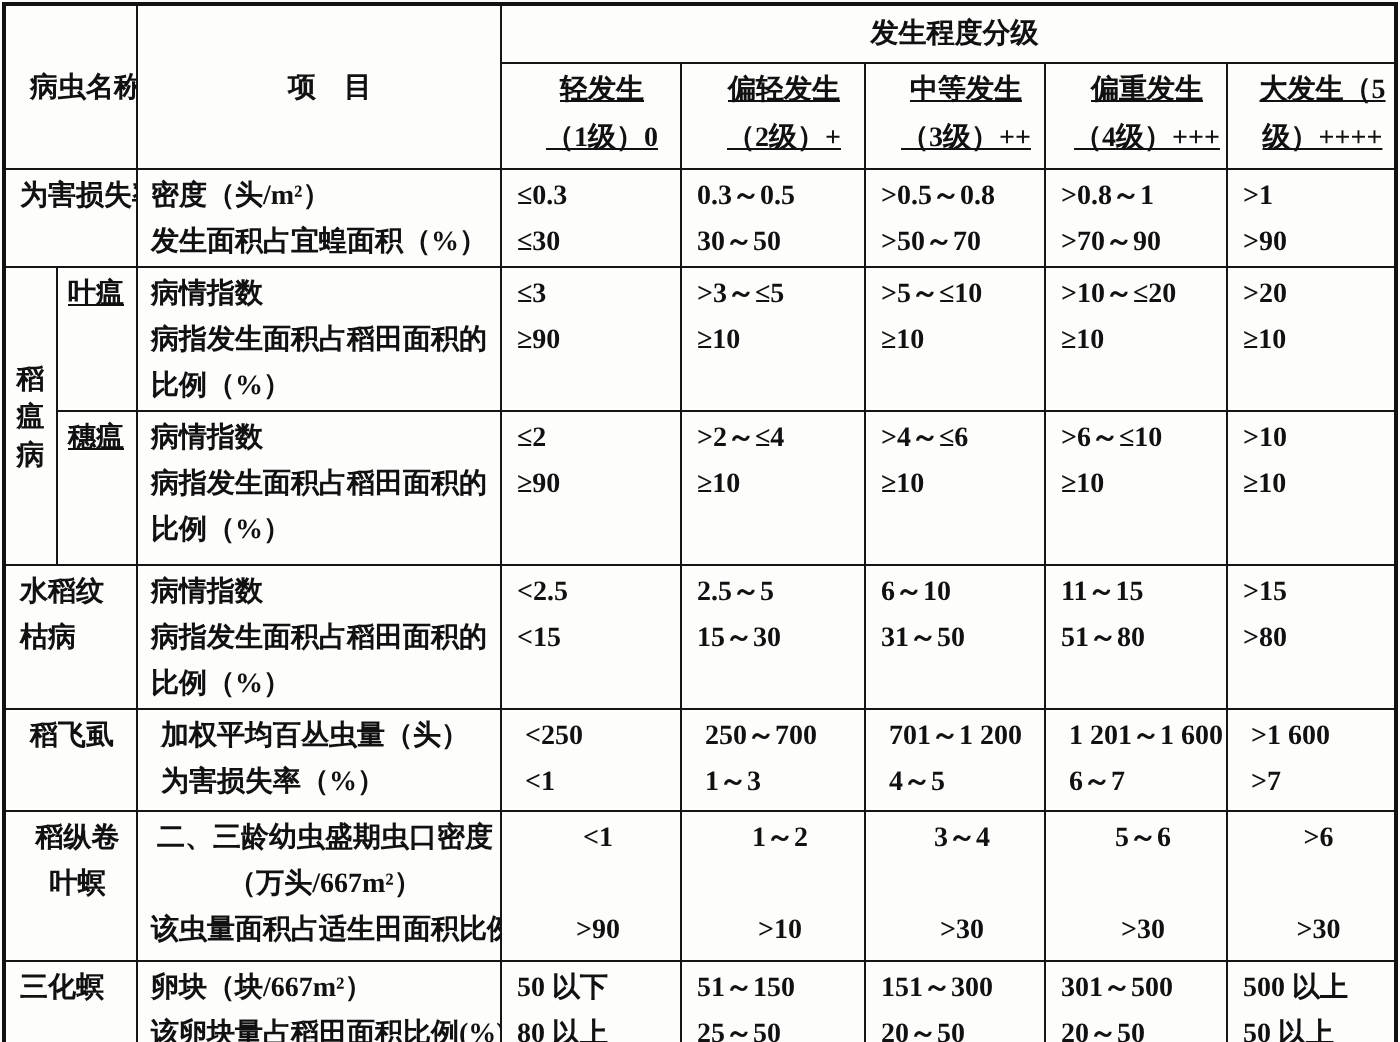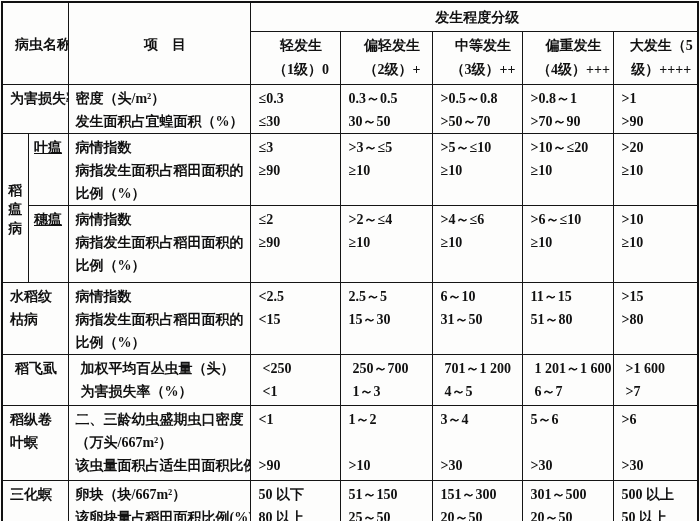--- a/index.html
+++ b/index.html
@@ -5,31 +5,31 @@
   html,body{margin:0;padding:0;background:#fbfbf9;}
   body{font-family:"Liberation Serif","DejaVu Serif",serif;color:#111;}
   .page{width:700px;height:521px;box-sizing:border-box;padding:1px;background:#fbfbf9;}
   table{border-collapse:collapse;table-layout:fixed;width:698px;background:#fdfdfc;}
   td{border:1px solid #151515;vertical-align:top;padding:2px 0 0 7px;
      font-size:14px;font-weight:bold;line-height:23px;white-space:nowrap;overflow:hidden;}
   table{border:2px solid #111;}
   td.center{text-align:center;padding-left:12px;}
   td.mid{vertical-align:middle;}
   tr.hdr-top td{height:26px;line-height:24px;}
-  tr.hdr-sub td{height:50px;line-height:24px;padding-top:2px;}
+  tr.hdr-sub td{height:50px;line-height:24px;padding-top:2px;text-decoration:underline;}
   td.grouphdr{text-align:center;vertical-align:middle;}
   td.group{text-align:center;vertical-align:middle;line-height:19px;padding-left:0;}
   td.subname{text-align:center;padding-left:0;text-decoration:underline;}
   td.val{padding-left:8px;}
   tr.r1 td{height:46px;}
   tr.r2 td{height:69px;}
   tr.r3 td{height:74px;}
   tr.r4 td{height:69px;}
   tr.r5 td{height:48px;padding-left:12px;}
-  tr.r6 td{height:72px;}
+  tr.r6 td{height:72px;text-align:center;}
   tr.r7 td{height:45px;}
 </style>
 </head>
 <body>
 
 <div class="page">
 <table>
   <colgroup>
     <col style="width:26px">
         <col style="width:40px">

